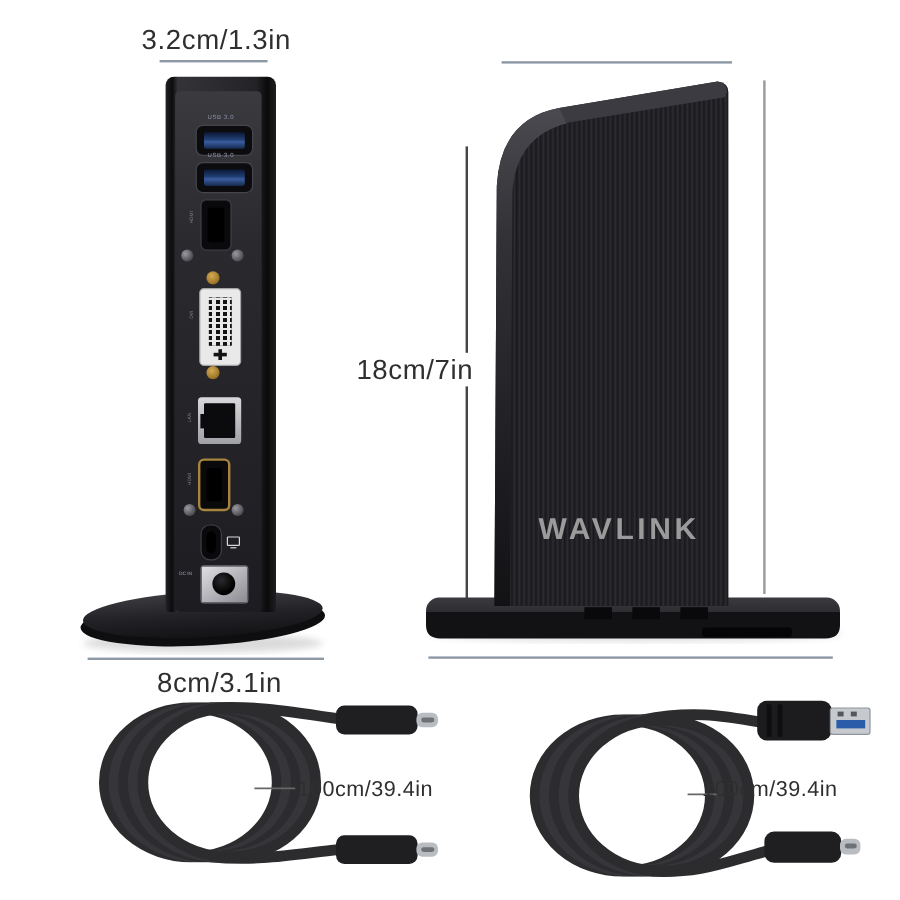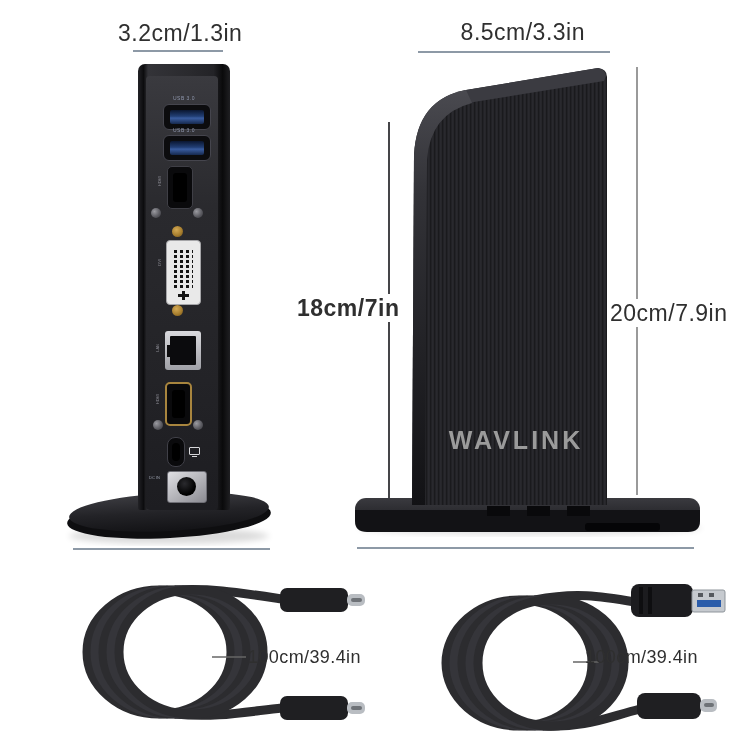--- a/index.html
+++ b/index.html
@@ -61,30 +61,29 @@
   .cable-label{position:absolute;font-size:18px;color:#2f2f2f;letter-spacing:.4px;white-space:nowrap;}
 </style>
 </head>
 <body>
 
 <div class="stage">
 
   <div class="dim-text" style="left:118px;top:20px;width:124px;">3.2cm/1.3in</div>
   <div class="dim-line-h" style="left:133px;top:50px;width:90px;"></div>
 
-  <div class="dim-text" style="left:440px;top:19px;width:145px;">8.5cm/3.3in</div>
   <div class="dim-line-h" style="left:418px;top:51px;width:192px;"></div>
 
   <div class="dim-line-v line-dark" style="left:388px;top:122px;height:380px;"></div>
-  <div class="dim-text on-white" style="left:294px;top:294px;width:96px;height:26px;line-height:26px;font-weight:bold;">18cm/7in</div>
+  <div class="dim-text on-white" style="left:294px;top:294px;width:96px;height:26px;line-height:26px;">18cm/7in</div>
 
   <div class="dim-line-v line-gray" style="left:636px;top:67px;height:428px;"></div>
-  <div class="dim-text on-white" style="left:607px;top:299px;width:106px;height:26px;line-height:26px;">20cm/7.9in</div>
 
   <div class="dim-line-h" style="left:73px;top:548px;width:197px;"></div>
+  <div class="dim-text" style="left:110px;top:556px;width:125px;">8cm/3.1in</div>
 
   <div class="dim-line-h" style="left:357px;top:547px;width:337px;"></div>
 
   <svg style="position:absolute;left:58px;top:484px;" width="222" height="66" viewBox="0 0 222 66">
     <defs>
       <linearGradient id="standGrad" x1="0" y1="0" x2="0" y2="1">
         <stop offset="0" stop-color="#3c3c41"></stop>
           <stop offset=".5" stop-color="#232327"></stop>
           <stop offset="1" stop-color="#131316"></stop>
       </linearGradient>

